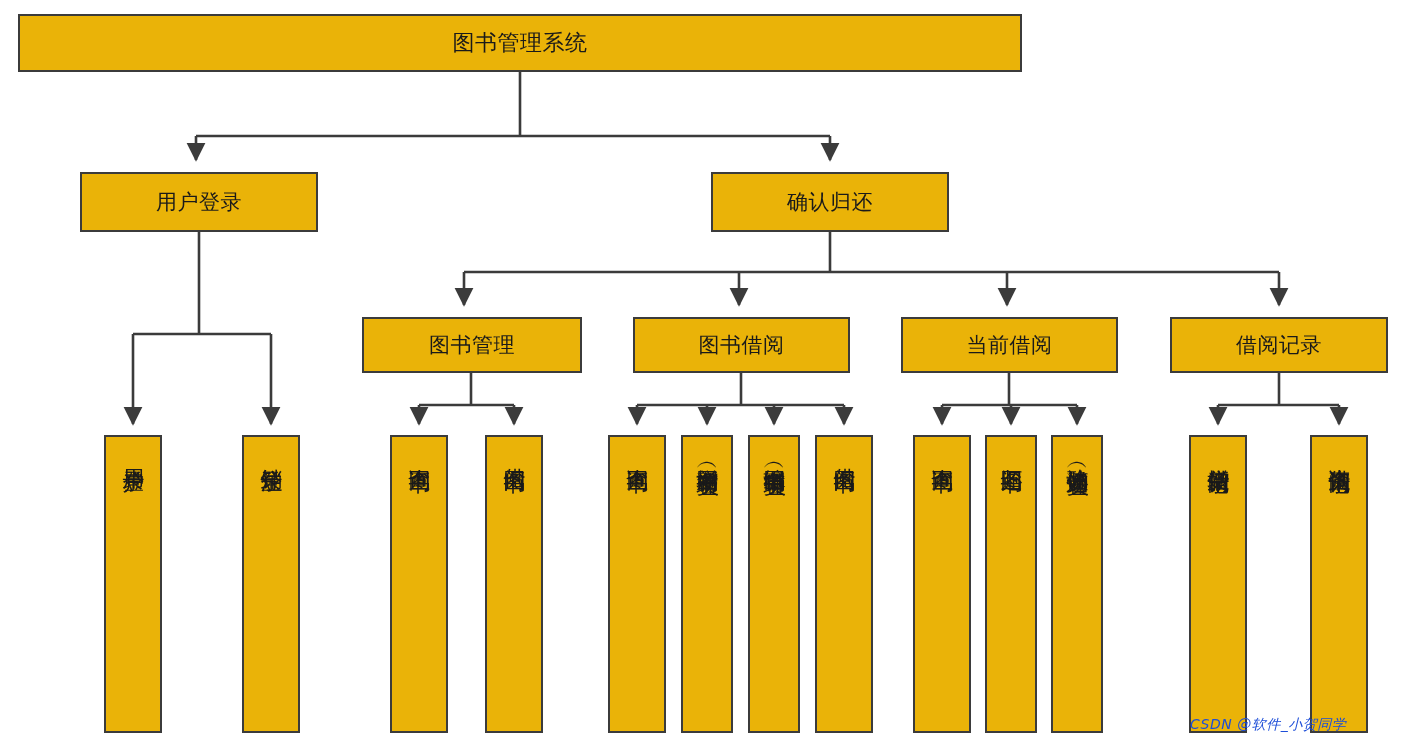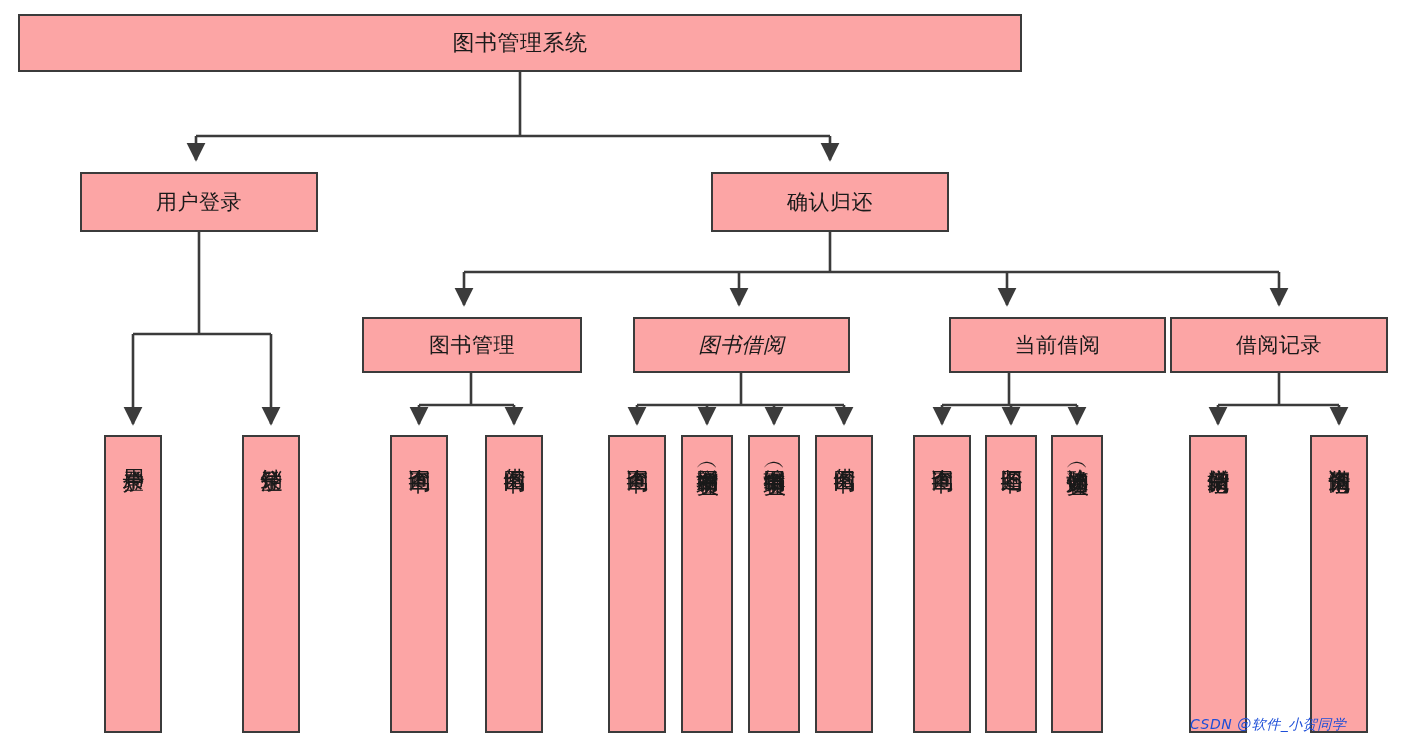--- a/index.html
+++ b/index.html
@@ -21,21 +21,21 @@
   #edges {
     position: absolute;
     left: 0;
     top: 0;
     width: 1405px;
     height: 747px;
   }
   .node {
     position: absolute;
     box-sizing: border-box;
-    background: #fca5a5;
+    background: #eab308;
     border: 2.5px solid #3b3b3b;
     display: flex;
     align-items: center;
     justify-content: center;
     z-index: 2;
   }
   .node .label {
     color: #1a1a1a;
     font-size: 21px;
     line-height: 1.18;
@@ -129,24 +129,24 @@
   <div class="node" style="left:80px; top:172px; width:238px; height:60px;">
     <span class="label">用户登录</span>
   </div>
   <div class="node" style="left:711px; top:172px; width:238px; height:60px;">
     <span class="label">确认归还</span>
   </div>
 
   <div class="node" style="left:362px; top:317px; width:220px; height:56px;">
     <span class="label">图书管理</span>
   </div>
-  <div class="node" style="left:633px; top:317px; width:217px; height:56px;font-style:italic;">
+  <div class="node" style="left:633px; top:317px; width:217px; height:56px;">
     <span class="label">图书借阅</span>
   </div>
-  <div class="node" style="left:901px; top:317px; width:217px; height:56px;margin-left:48px;">
+  <div class="node" style="left:901px; top:317px; width:217px; height:56px;">
     <span class="label">当前借阅</span>
   </div>
   <div class="node" style="left:1170px; top:317px; width:218px; height:56px;">
     <span class="label">借阅记录</span>
   </div>
 
   <div class="node leaf" style="left:104px; top:435px; width:58px; height:298px;">
     <span class="label">用户登录</span>
   </div>
   <div class="node leaf" style="left:242px; top:435px; width:58px; height:298px;">

